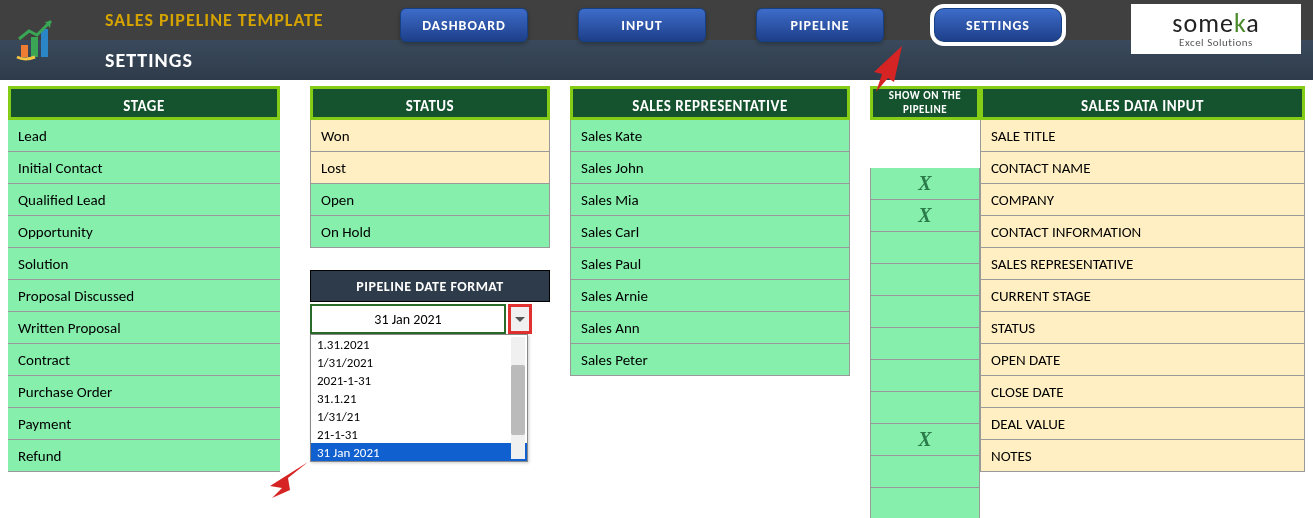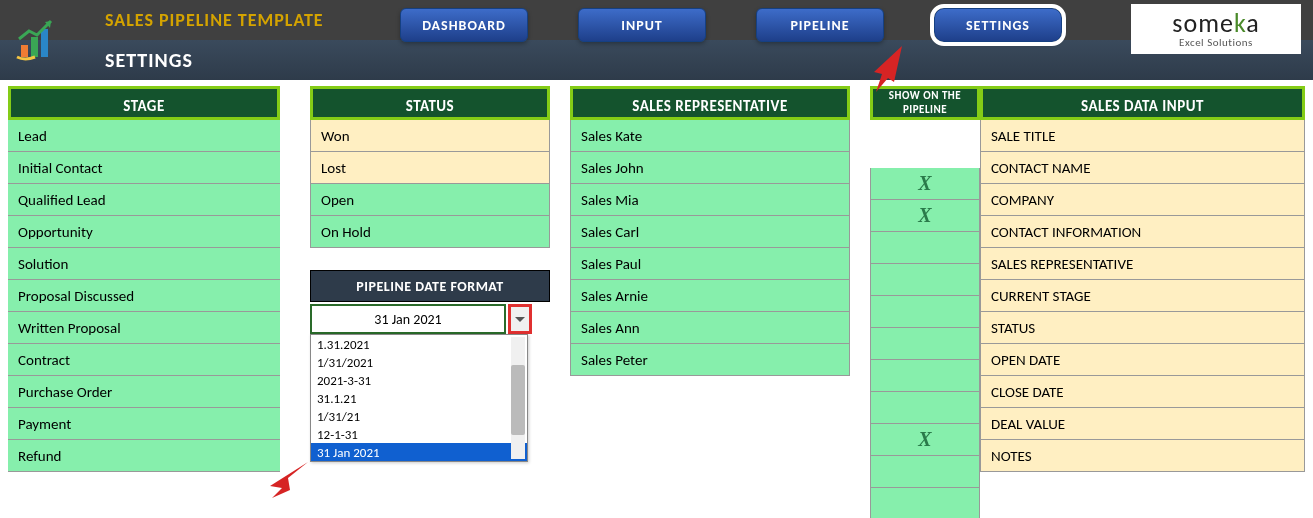--- a/index.html
+++ b/index.html
@@ -301,24 +301,24 @@
 
     <div class="date-format-box">
       <div class="date-format-title">PIPELINE DATE FORMAT</div>
       <div class="date-select-wrap">
         <div class="date-selected">31 Jan 2021</div>
         <div class="dropdown-btn"></div>
         <div class="dropdown-list">
           <div id="date-options">
               <div class="opt">1.31.2021</div>
               <div class="opt">1/31/2021</div>
-              <div class="opt">2021-3-31</div>
+              <div class="opt">2021-1-31</div>
               <div class="opt">31.1.21</div>
               <div class="opt">1/31/21</div>
-              <div class="opt">12-1-31</div>
+              <div class="opt">21-1-31</div>
               <div class="opt sel">31 Jan 2021</div>
             </div>
           <div class="dropdown-scroll"></div>
           <div class="dropdown-thumb"></div>
         </div>
       </div>
     </div>
 
     <svg class="cursor-arrow arrow-cursor" style="left:260px; top:450px;" width="55" height="50" viewBox="0 0 55 50">
       <path d="M48 12 L10 36 L22 38 L12 48 L30 40 L28 28 Z"></path>

